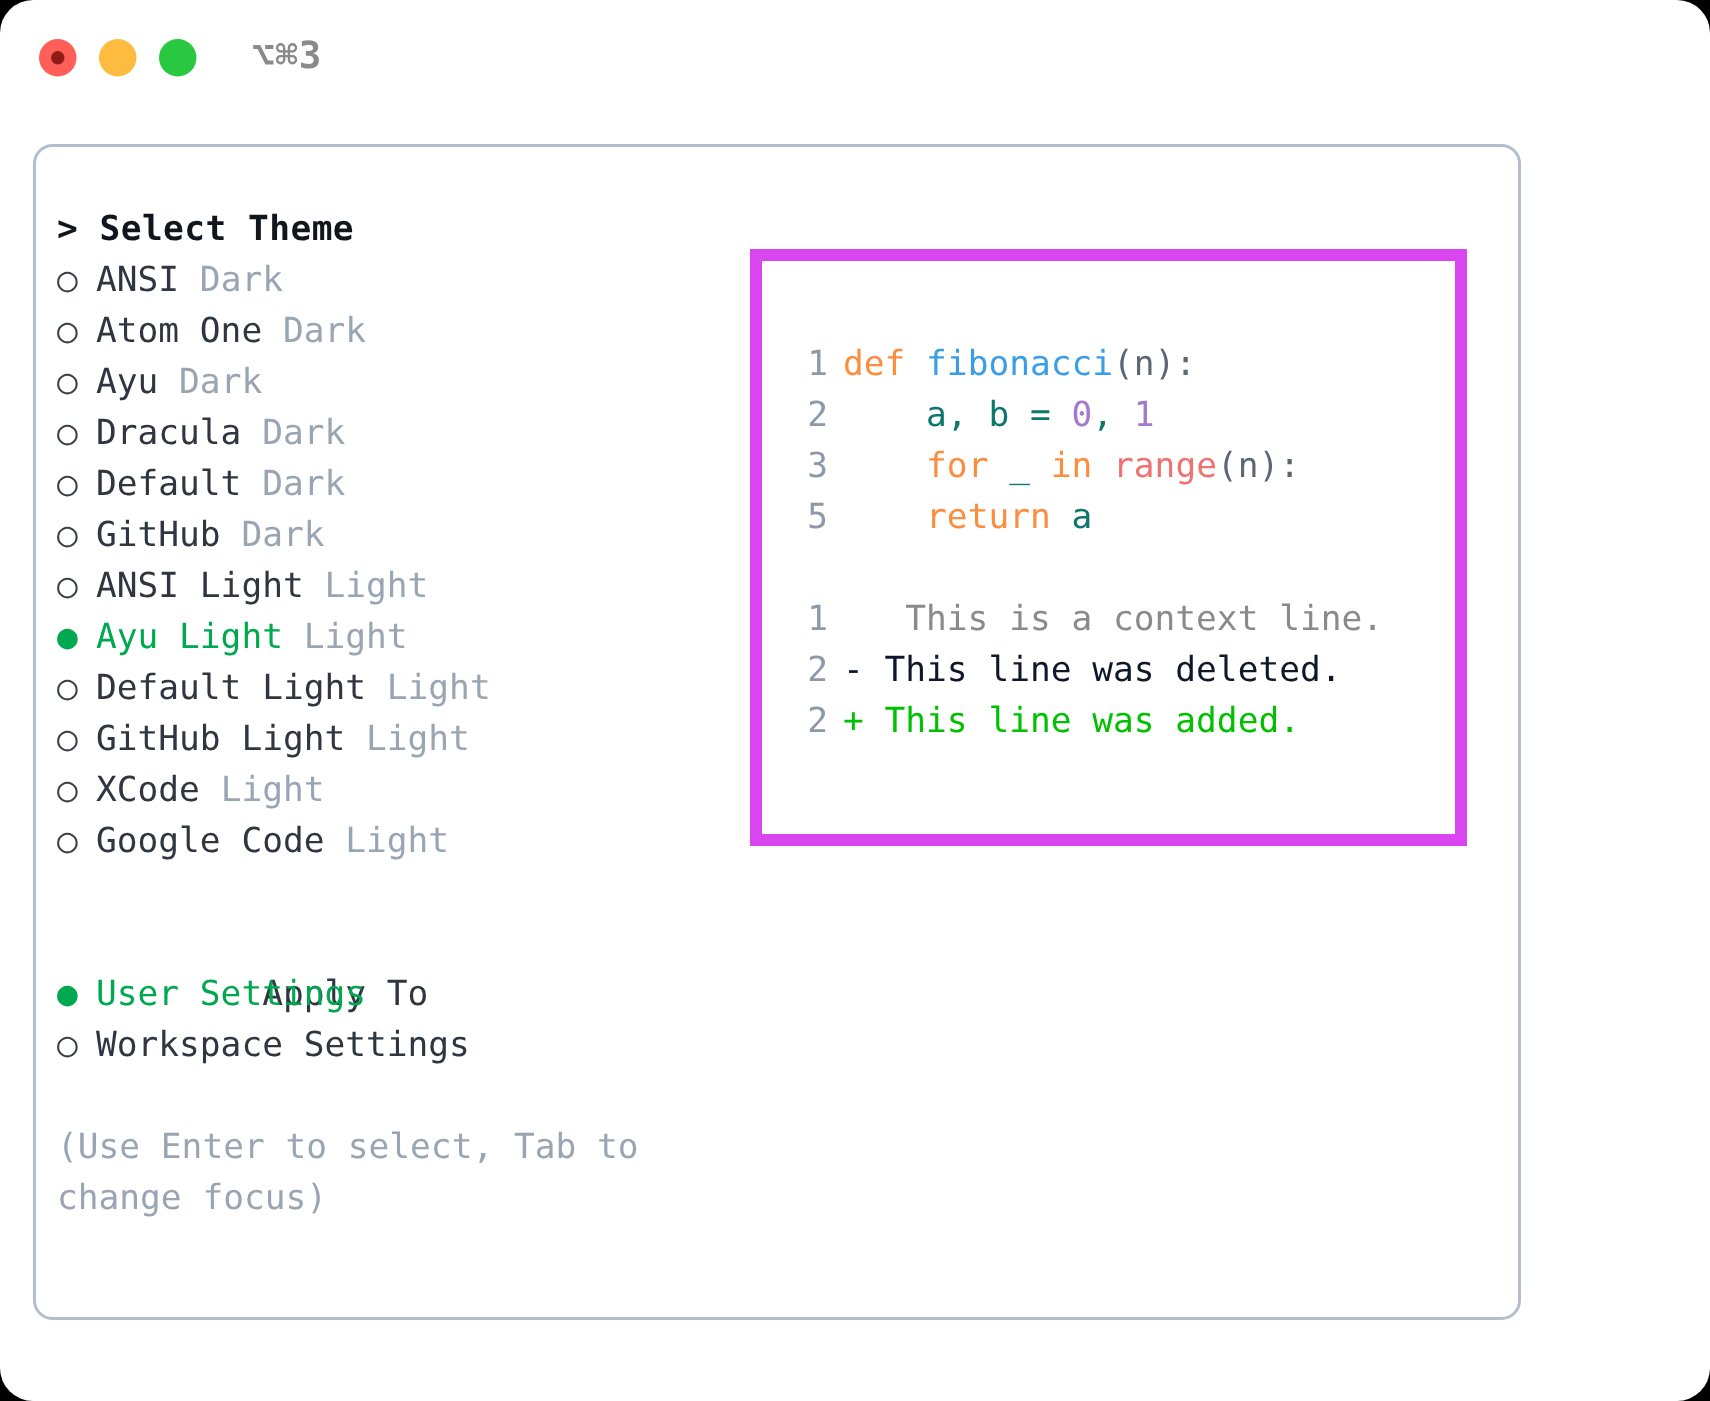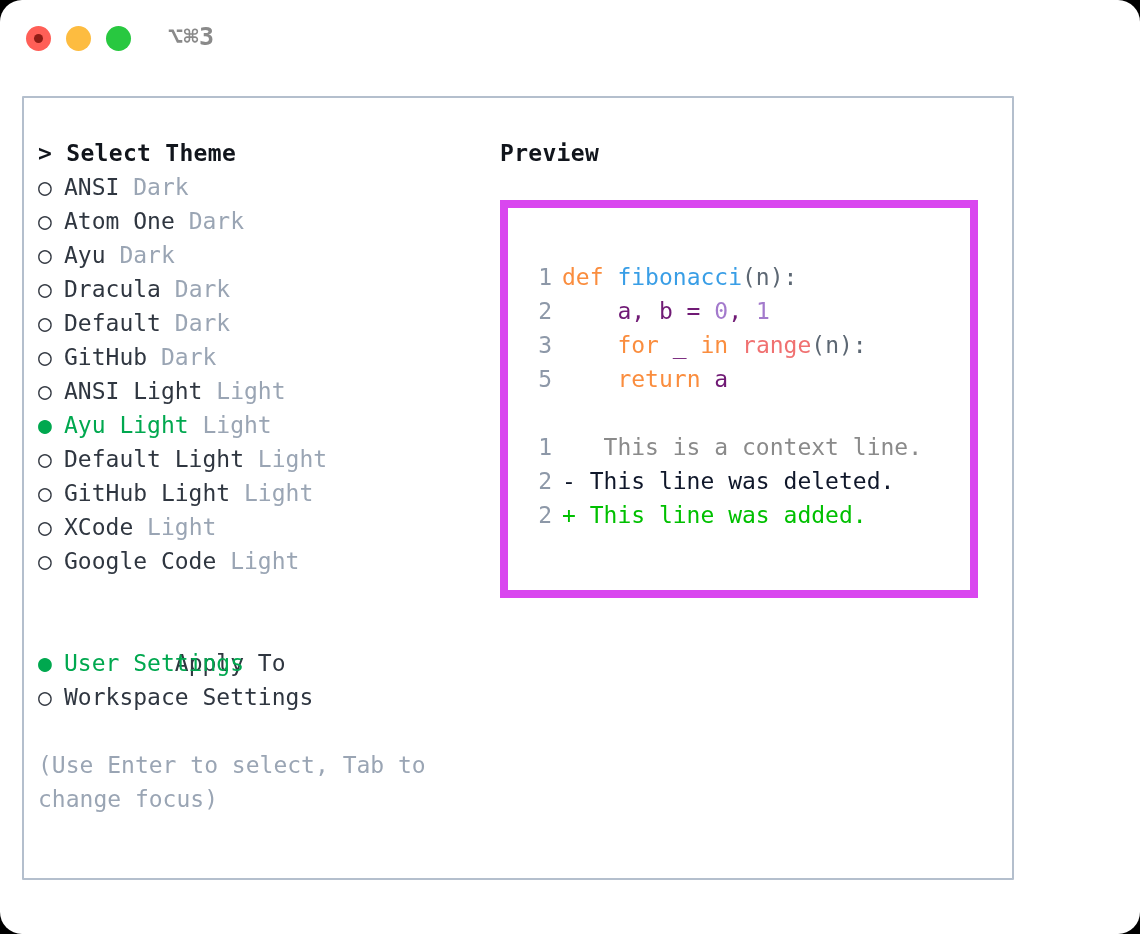--- a/index.html
+++ b/index.html
@@ -48,21 +48,21 @@
     color: #8a8a8a;
     letter-spacing: 0.5px;
     white-space: pre;
   }
   
   #panel {
     position: absolute;
     left: 22px; top: 96px;
     width: 992px; height: 784px;
     border: 2px solid #b4bfcd;
-    border-radius: 1px;
+    border-radius: 13px;
     background: #ffffff;
   }
   
   #left-col {
     position: absolute;
     left: 14px; top: 38px;
     width: 450px;
   }
   .row {
     height: 34px;
@@ -128,21 +128,21 @@
     display: inline-block;
     width: 26px;
     text-align: right;
     color: #8d98a8;
     margin-right: 10px;
   }
   .kw   { color: #FA8D3E; }
   .fn   { color: #399EE6; }
   .call { color: #F07171; }
   .num  { color: #A37ACC; }
-  .txt  { color: #701a75; }
+  .txt  { color: #0f766e; }
   .punc { color: #5c6773; }
   .spacer { height: 34px; }
   .diff-ctx { color: #8a8a8a; }
   .diff-del { color: #0f172a; }
   .diff-add { color: #00C000; }
 </style>
 </head>
 <body>
 
 <div id="window">
@@ -181,21 +181,20 @@
 
       <div id="apply-list">
           <div class="row selected"><span class="bullet">●</span><span class="lbl">User Settings</span></div>
           <div class="row"><span class="bullet">○</span><span class="lbl">Workspace Settings</span></div>
         </div>
 
       <div id="hint">(Use Enter to select, Tab to change focus)</div>
     </div>
 
     <div id="right-col">
-      <div id="preview-title">Preview</div>
       <div id="preview-box">
         <div id="code-block">
             <div class="code-line"><span class="ln">1</span><span class="kw">def </span><span class="fn">fibonacci</span><span class="punc">(n):</span></div>
             <div class="code-line"><span class="ln">2</span><span class="txt">    a, b = </span><span class="num">0</span><span class="txt">, </span><span class="num">1</span></div>
             <div class="code-line"><span class="ln">3</span><span class="txt">    </span><span class="kw">for</span><span class="txt"> _ </span><span class="kw">in</span><span class="txt"> </span><span class="call">range</span><span class="punc">(n):</span></div>
             <div class="code-line"><span class="ln">5</span><span class="txt">    </span><span class="kw">return</span><span class="txt"> a</span></div>
           </div>
         <div class="spacer"></div>
         <div id="diff-block">
             <div class="code-line"><span class="ln">1</span><span class="diff-ctx">   This is a context line.</span></div>

